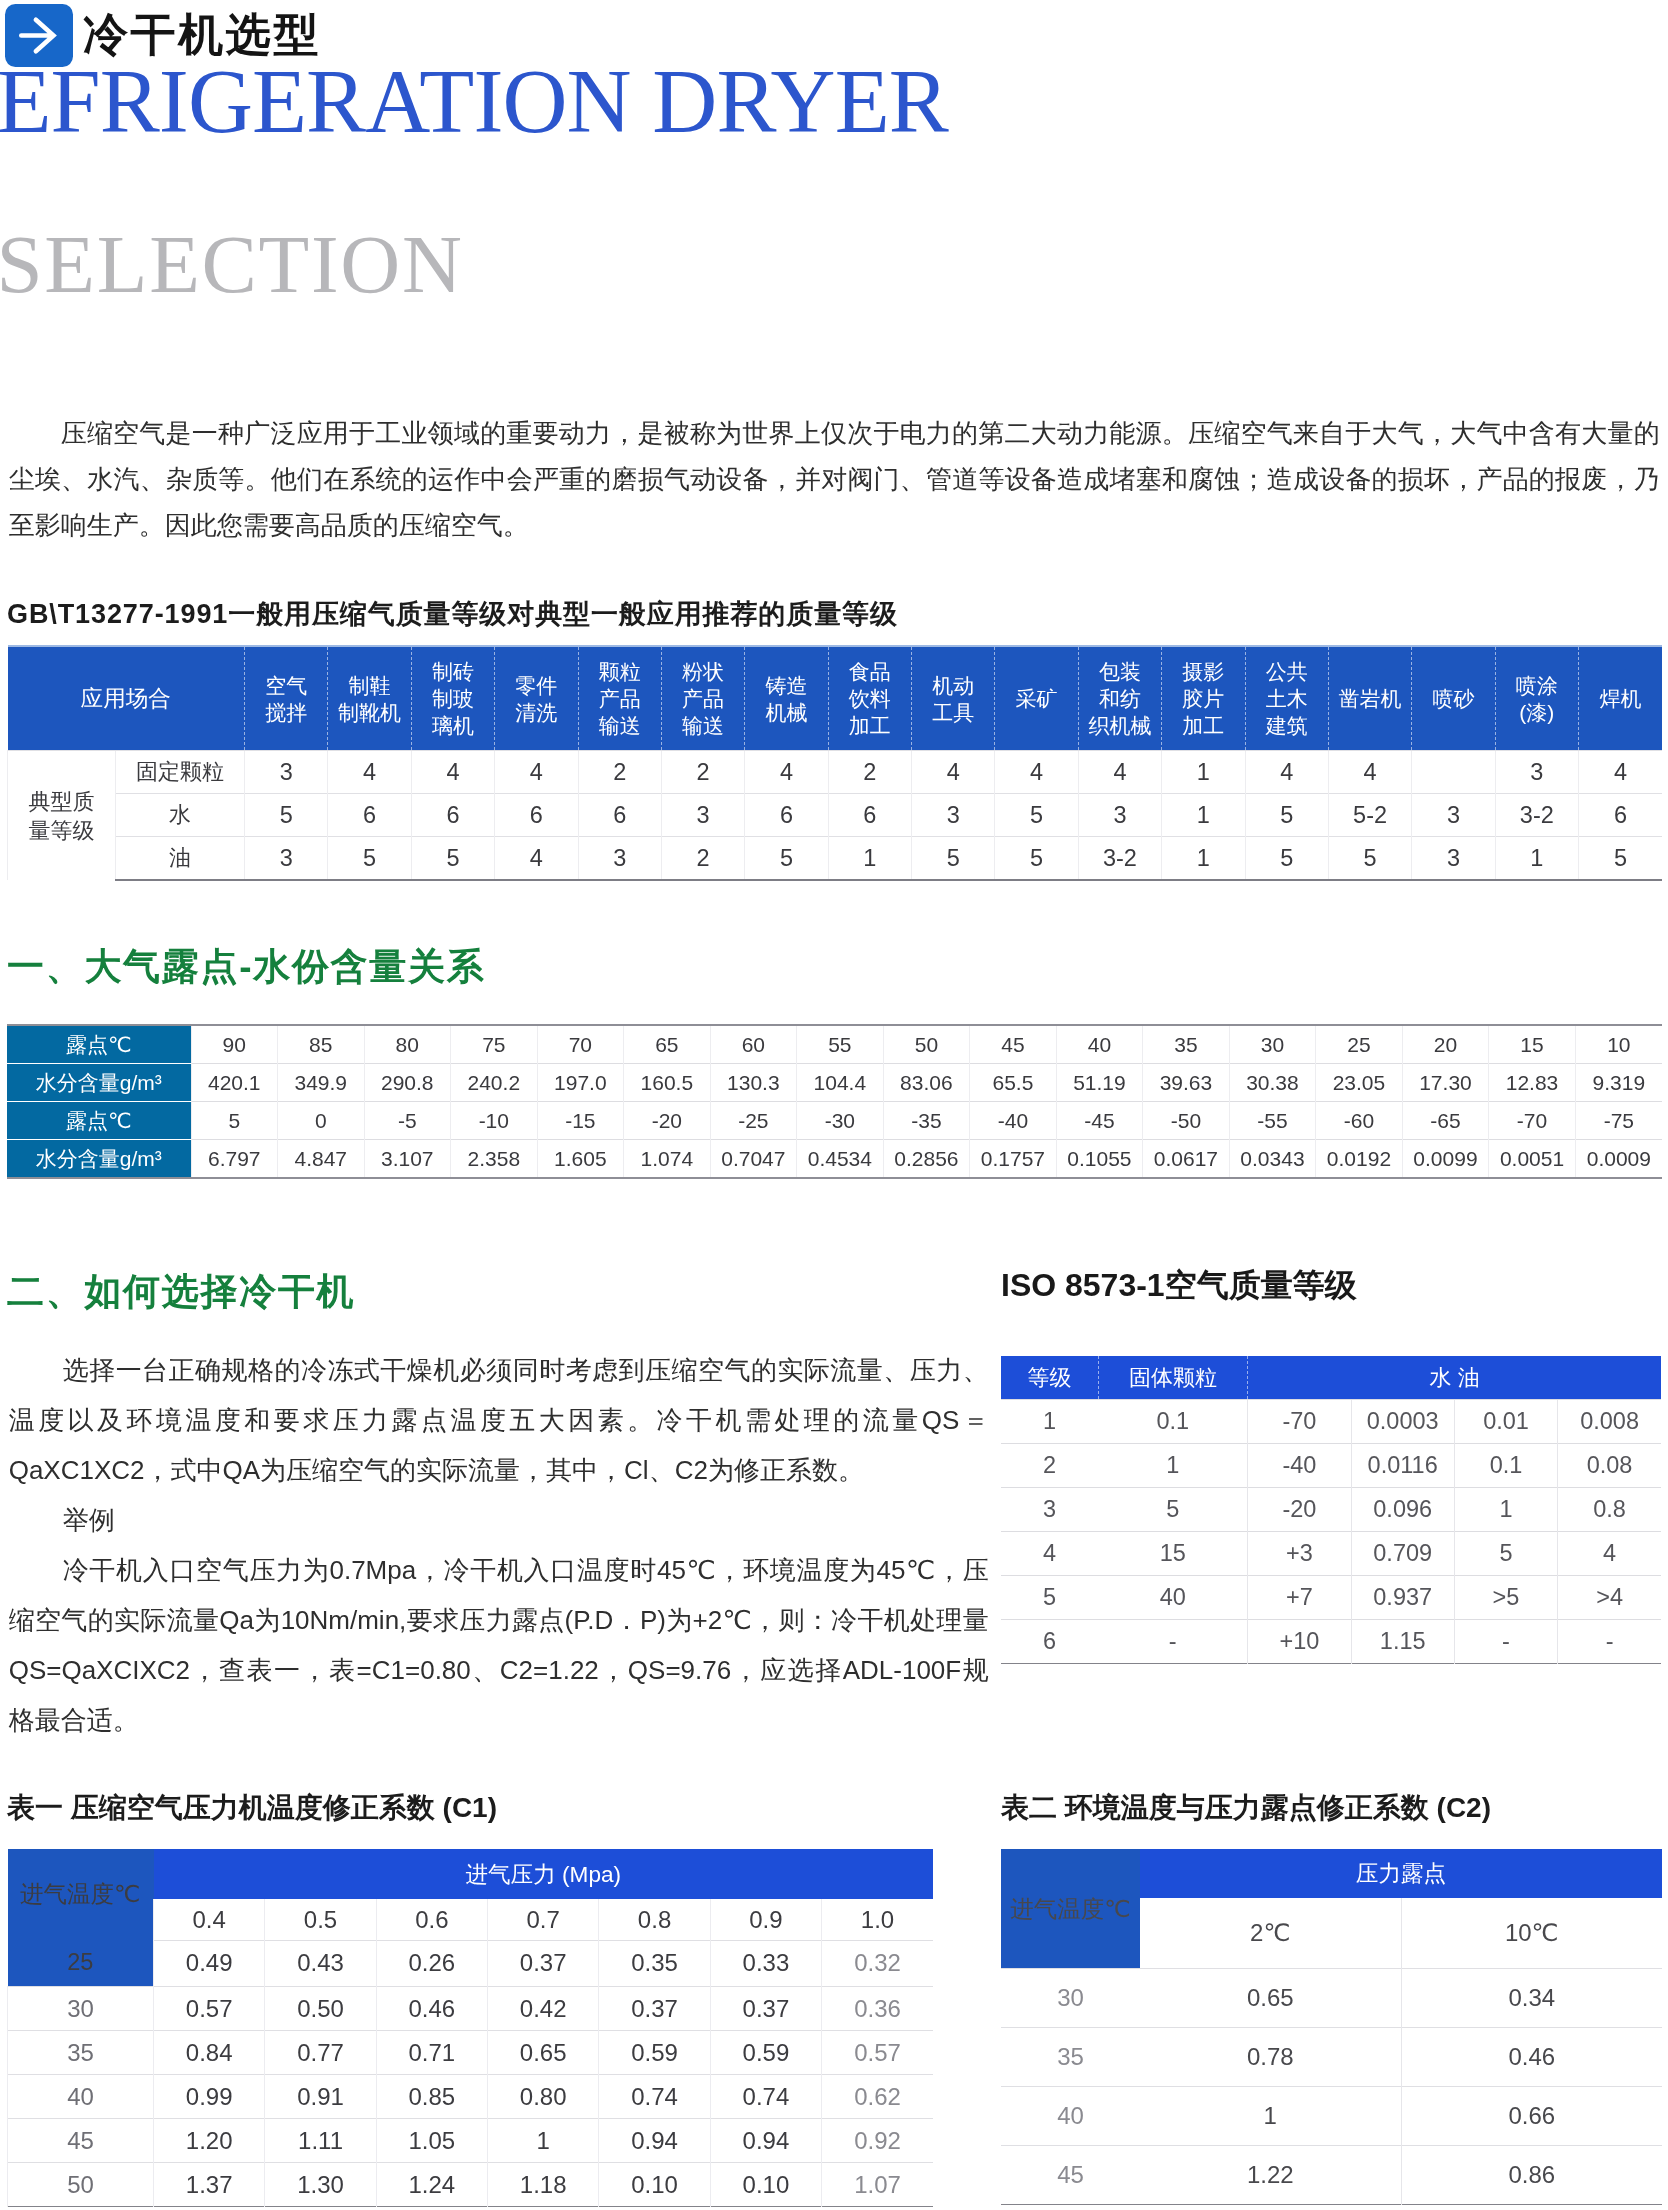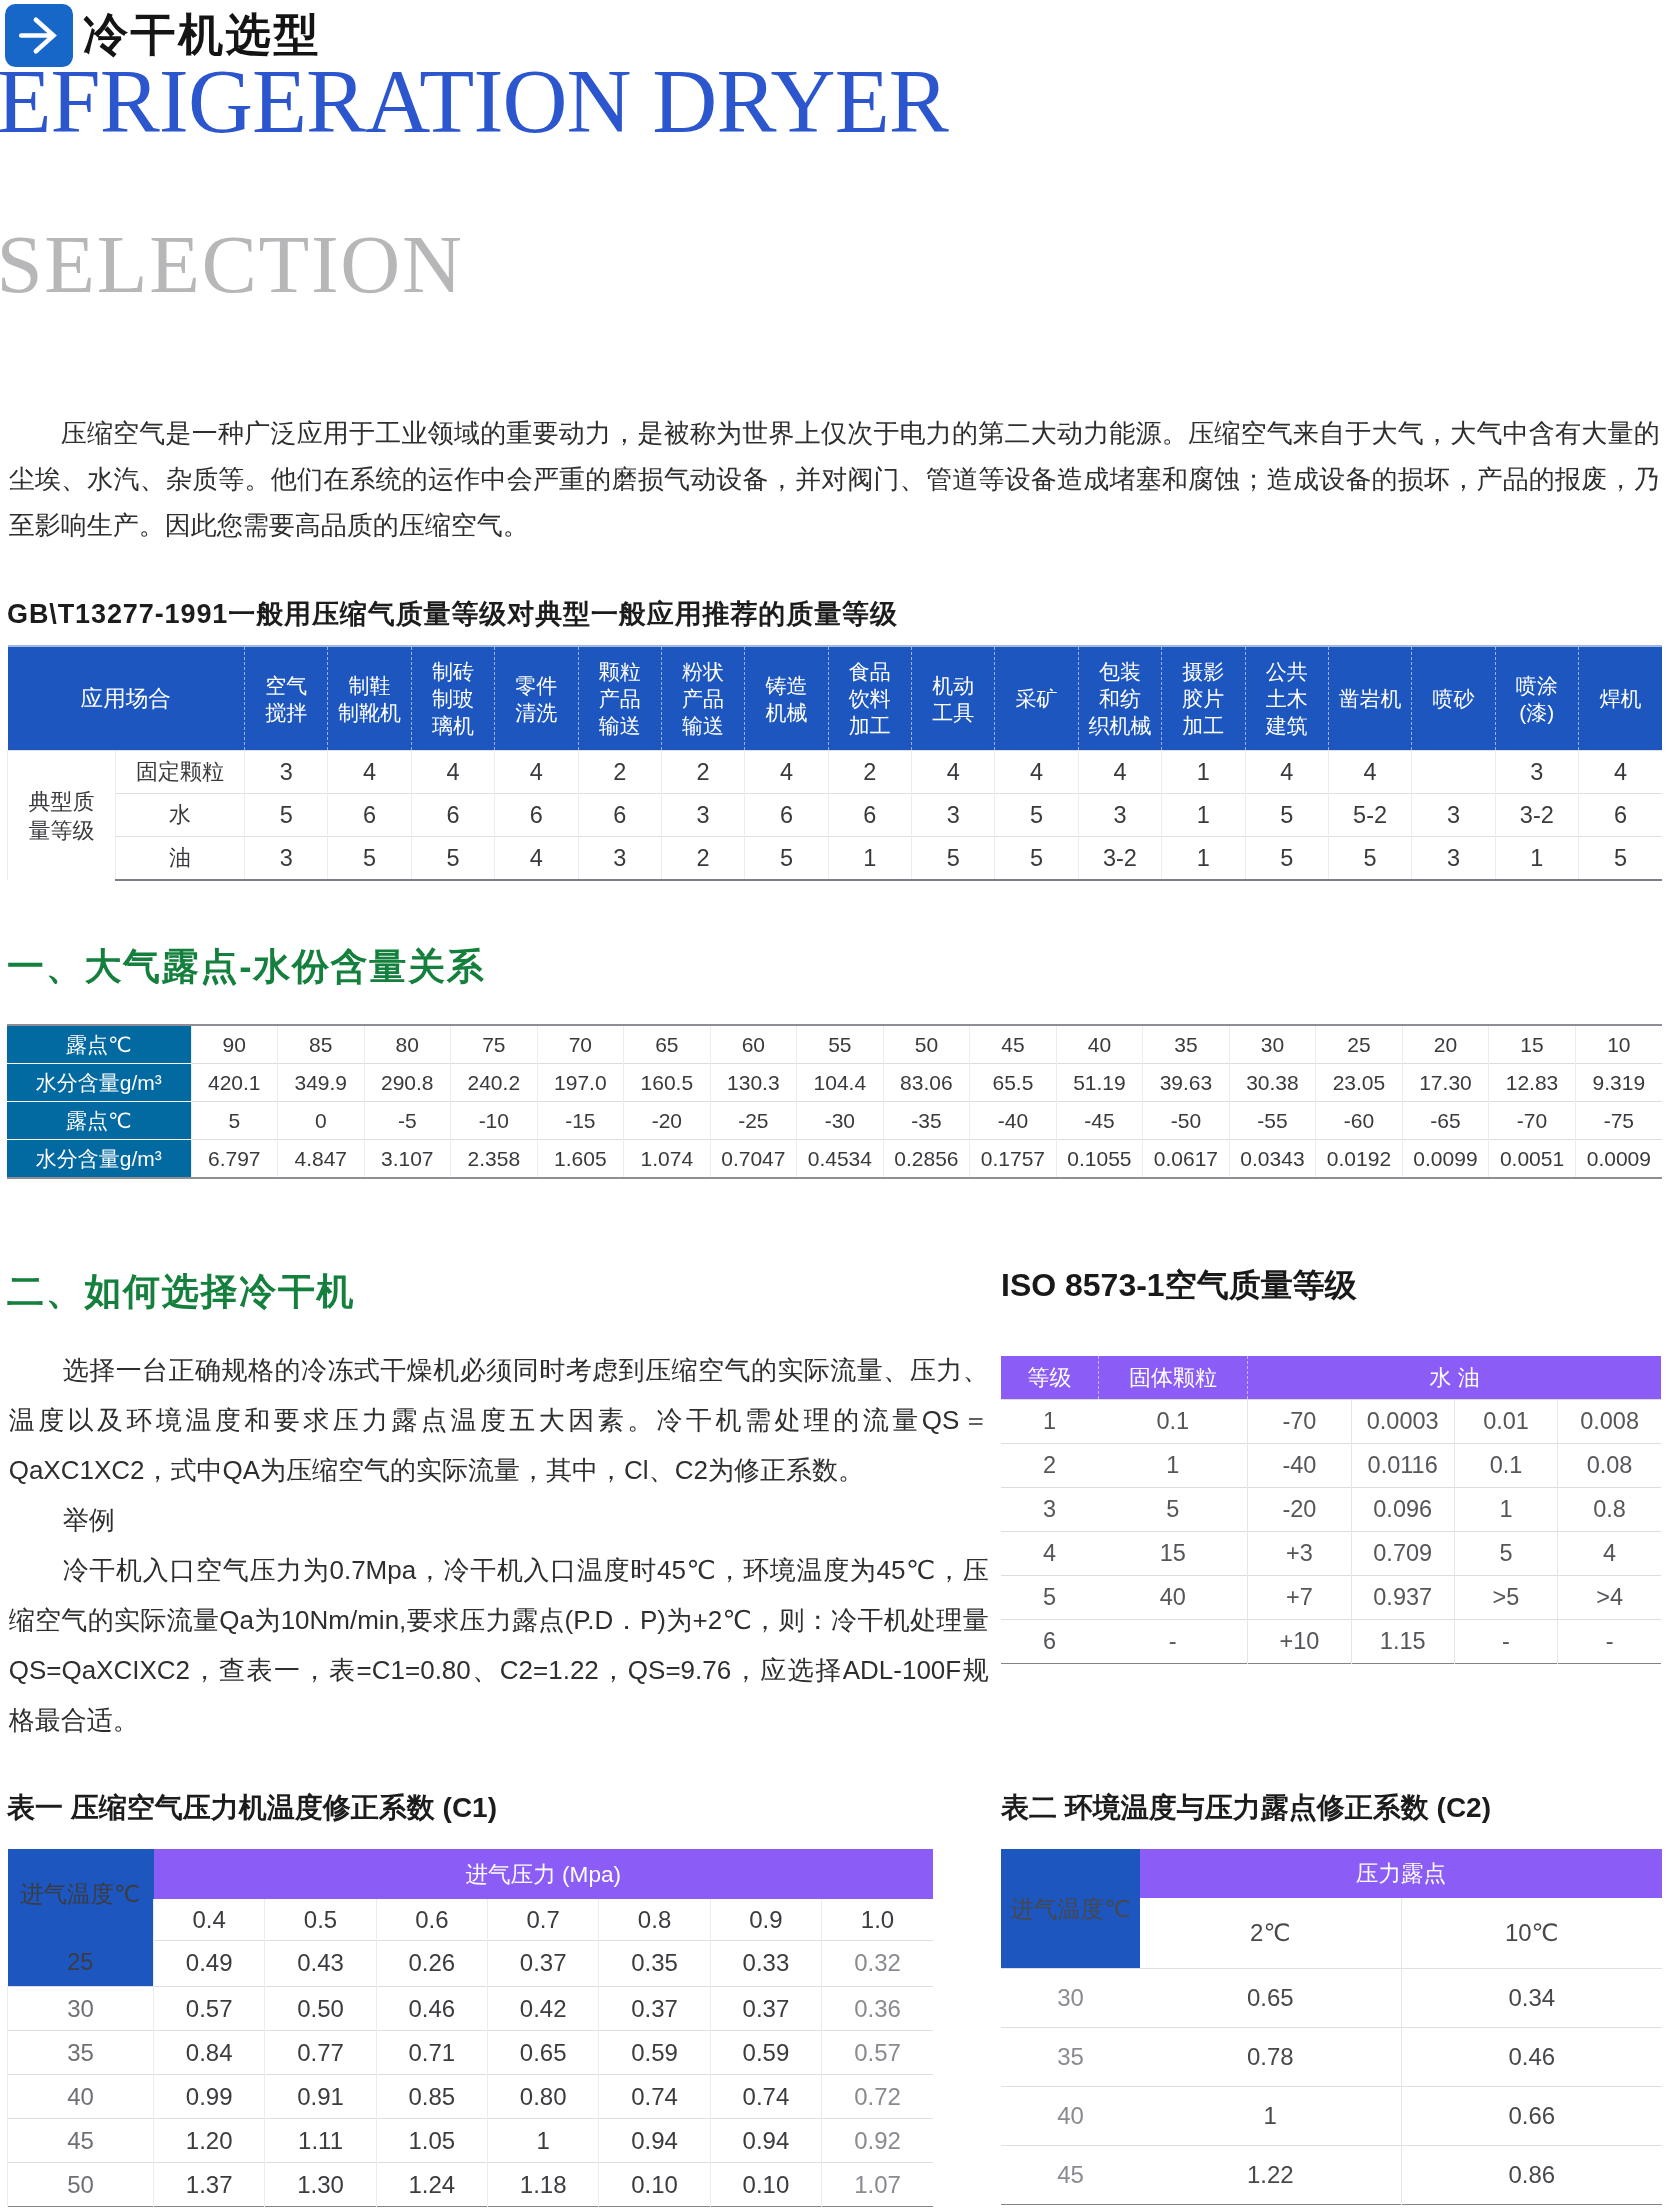--- a/index.html
+++ b/index.html
@@ -20,21 +20,21 @@
   .intro{position:absolute;left:8.7px;top:402px;width:1651px;font-size:26px;line-height:46px;
     color:#2e2e2e;text-indent:52px;text-align:justify;margin-top:8px;}
   
   .gb-title{position:absolute;left:7px;top:596px;font-size:27px;font-weight:600;color:#1c1c1c;letter-spacing:0.9px;}
   .sec-title{position:absolute;font-size:37px;font-weight:600;color:#15803d;letter-spacing:1.7px;}
   .iso-title{position:absolute;left:1001px;top:1264px;font-size:32px;font-weight:600;color:#191919;}
   .tbl-title{position:absolute;top:1789px;font-size:28px;font-weight:600;color:#1c1c1c;}
   
   table{border-collapse:collapse;table-layout:fixed;}
   th,td{padding:0;text-align:center;vertical-align:middle;}
-  .bluecell{background:#8b5cf6;color:#fff;font-weight:500;}
+  .bluecell{background:#1d4ed8;color:#fff;font-weight:500;}
   
   .gb{position:absolute;left:7px;top:645px;width:1655px;}
   .gb thead th{background:#1d56be;color:#fff;font-size:21px;font-weight:500;height:103px;
     border-left:0.9px dashed rgba(255,255,255,.55);white-space:pre-line;line-height:27px;border-top:2.6px solid #9db9e4;}
   .gb thead th:first-child{border-left:none;font-size:22.6px;}
   .gb tbody td{height:42px;font-size:23.5px;color:#3a3a3e;border-top:0.9px solid #e0e0e4;border-left:0.9px solid #ededf0;}
   .gb tbody tr:last-child td{border-bottom:2.6px solid #7d7d85;}
   .gb td.group{font-size:22px;color:#3a3a3e;}
   .gb td.group span{display:inline-block;width:71px;line-height:29px;}
   .gb td.sublabel{font-size:22px;}
@@ -425,21 +425,21 @@
         <td class="fade">0.57</td>
       </tr>
       <tr class="trow">
         <td class="temp">40</td>
         <td>0.99</td>
         <td>0.91</td>
         <td>0.85</td>
         <td>0.80</td>
         <td>0.74</td>
         <td>0.74</td>
-        <td class="fade">0.72</td>
+        <td class="fade">0.62</td>
       </tr>
       <tr class="trow">
         <td class="temp">45</td>
         <td>1.20</td>
         <td>1.11</td>
         <td>1.05</td>
         <td>1</td>
         <td>0.94</td>
         <td>0.94</td>
         <td class="fade">0.92</td>

